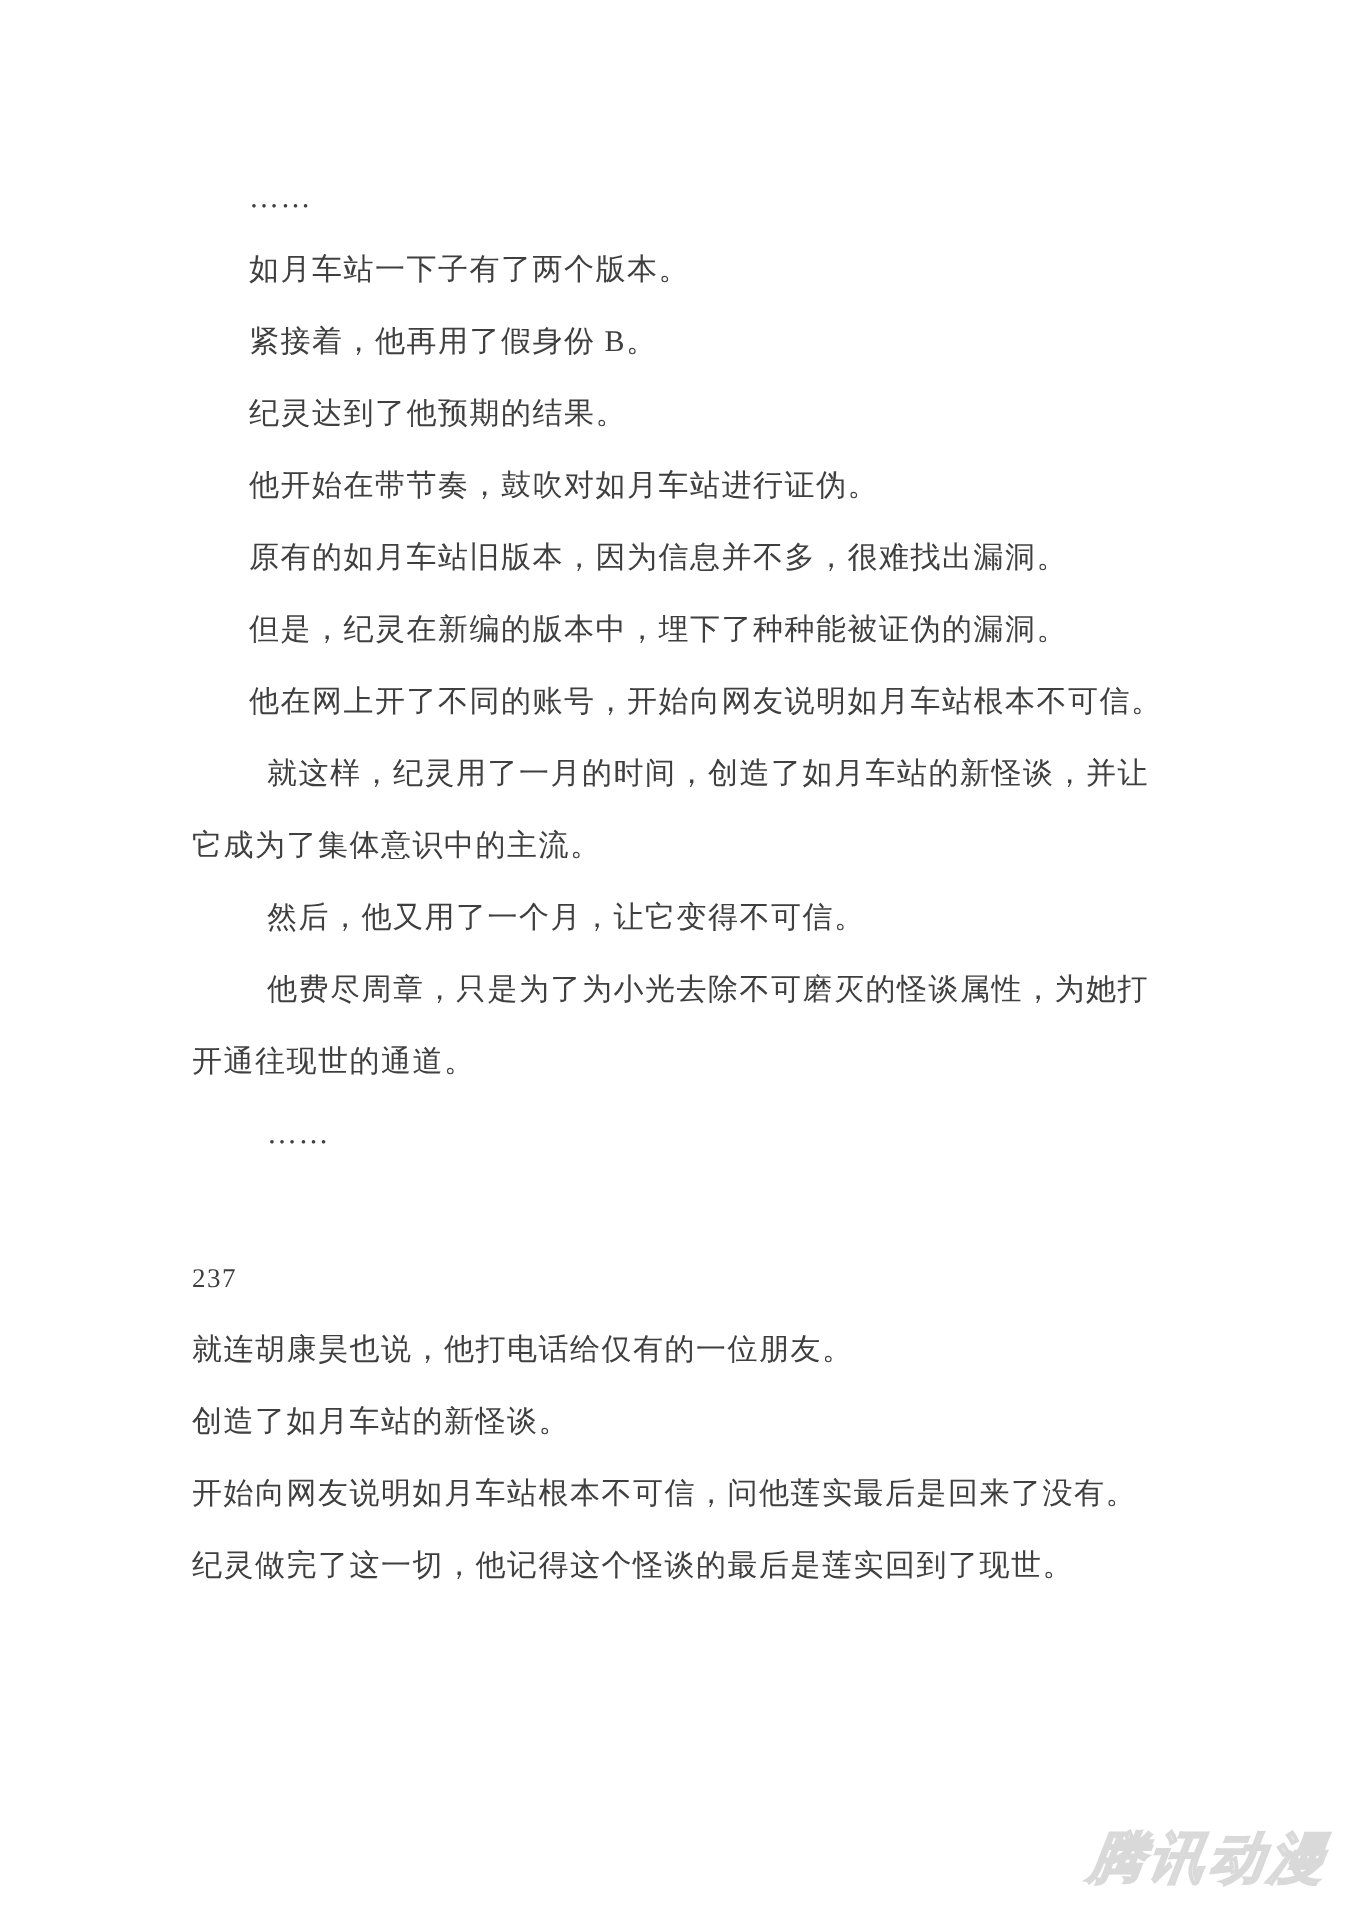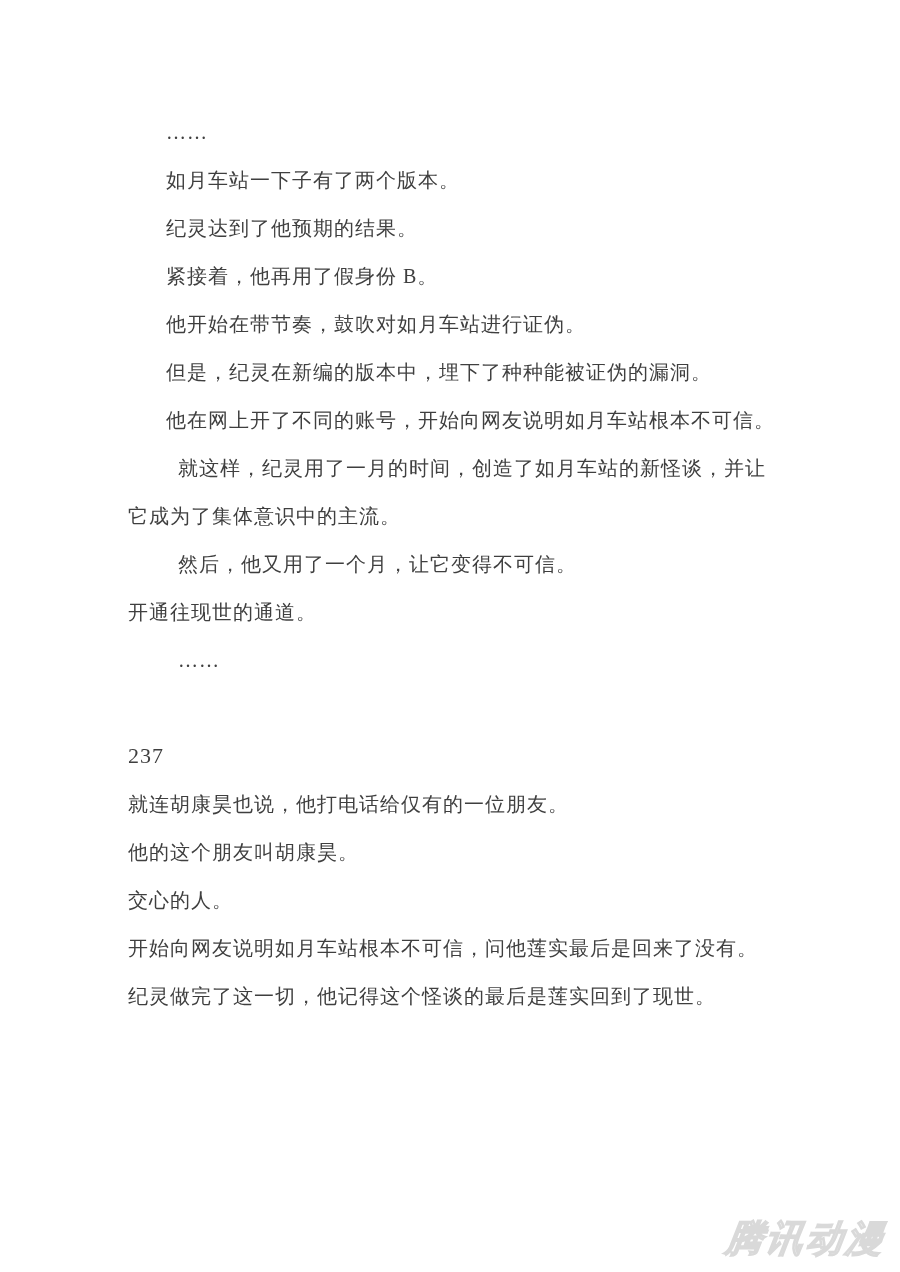--- a/index.html
+++ b/index.html
@@ -29,21 +29,21 @@
     line-height: 48px;
     white-space: nowrap;
     overflow: visible;
   }
   .ind-a { padding-left: 38px; }   
   .ind-b { padding-left: 50px; }   
   .spacer { height: 48px; }
   .chapter-num {
     height: 48px;
     line-height: 48px;
-    font-size: 22px;
+    font-size: 18px;
     color: #3f3f3f;
     letter-spacing: 1px;
   }
   .watermark {
     position: absolute;
     right: 14px;
     top: 1214px;
     font-size: 37px;
     font-weight: bold;
     font-style: italic;
@@ -57,38 +57,39 @@
 </style>
 </head>
 <body>
 
 <div class="page">
 
   <div class="text-column">
 
     <div class="ln ind-a">……</div>
     <div class="ln ind-a">如月车站一下子有了两个版本。</div>
+    <div class="ln ind-a">紧接着，他再用了假身份 B。</div>
     <div class="ln ind-a">纪灵达到了他预期的结果。</div>
-    <div class="ln ind-a">紧接着，他再用了假身份 B。</div>
     <div class="ln ind-a">他开始在带节奏，鼓吹对如月车站进行证伪。</div>
+    <div class="ln ind-a">原有的如月车站旧版本，因为信息并不多，很难找出漏洞。</div>
     <div class="ln ind-a">但是，纪灵在新编的版本中，埋下了种种能被证伪的漏洞。</div>
     <div class="ln ind-a">他在网上开了不同的账号，开始向网友说明如月车站根本不可信。</div>
     <div class="ln ind-b">就这样，纪灵用了一月的时间，创造了如月车站的新怪谈，并让</div>
     <div class="ln">它成为了集体意识中的主流。</div>
     <div class="ln ind-b">然后，他又用了一个月，让它变得不可信。</div>
+    <div class="ln ind-b">他费尽周章，只是为了为小光去除不可磨灭的怪谈属性，为她打</div>
     <div class="ln">开通往现世的通道。</div>
     <div class="ln ind-b">……</div>
 
     <div class="spacer"></div>
 
     <div class="ln chapter-num">237</div>
 
     <div class="ln">就连胡康昊也说，他打电话给仅有的一位朋友。</div>
-    <div class="ln">他的这个朋友叫胡康昊。</div>
-    <div class="ln">交心的人。</div>
+    <div class="ln">创造了如月车站的新怪谈。</div>
     <div class="ln">开始向网友说明如月车站根本不可信，问他莲实最后是回来了没有。</div>
     <div class="ln">纪灵做完了这一切，他记得这个怪谈的最后是莲实回到了现世。</div>
 
   </div>
 
   <div class="watermark">腾讯动漫</div>
 
 </div>
 
 </body></html>

